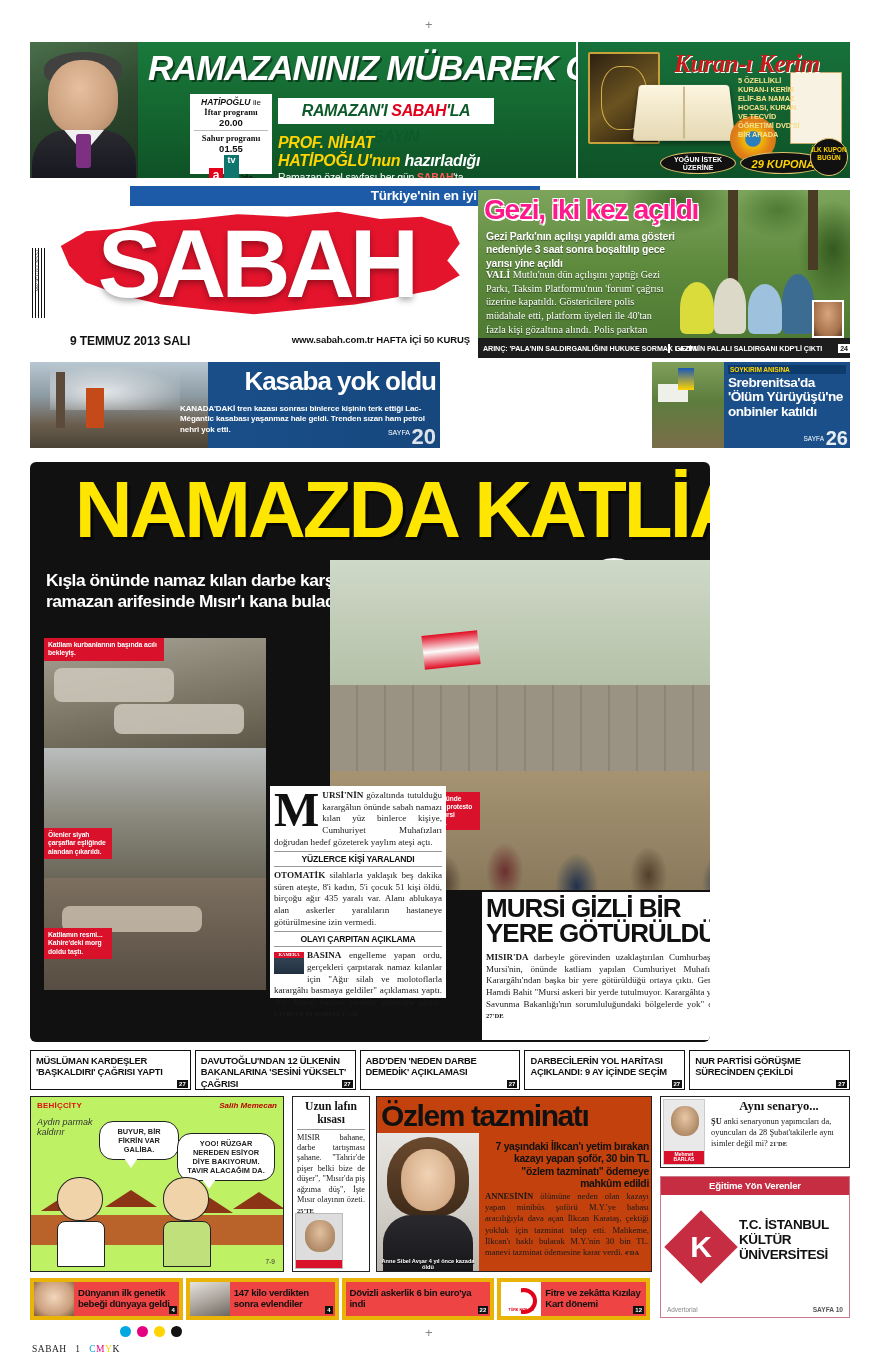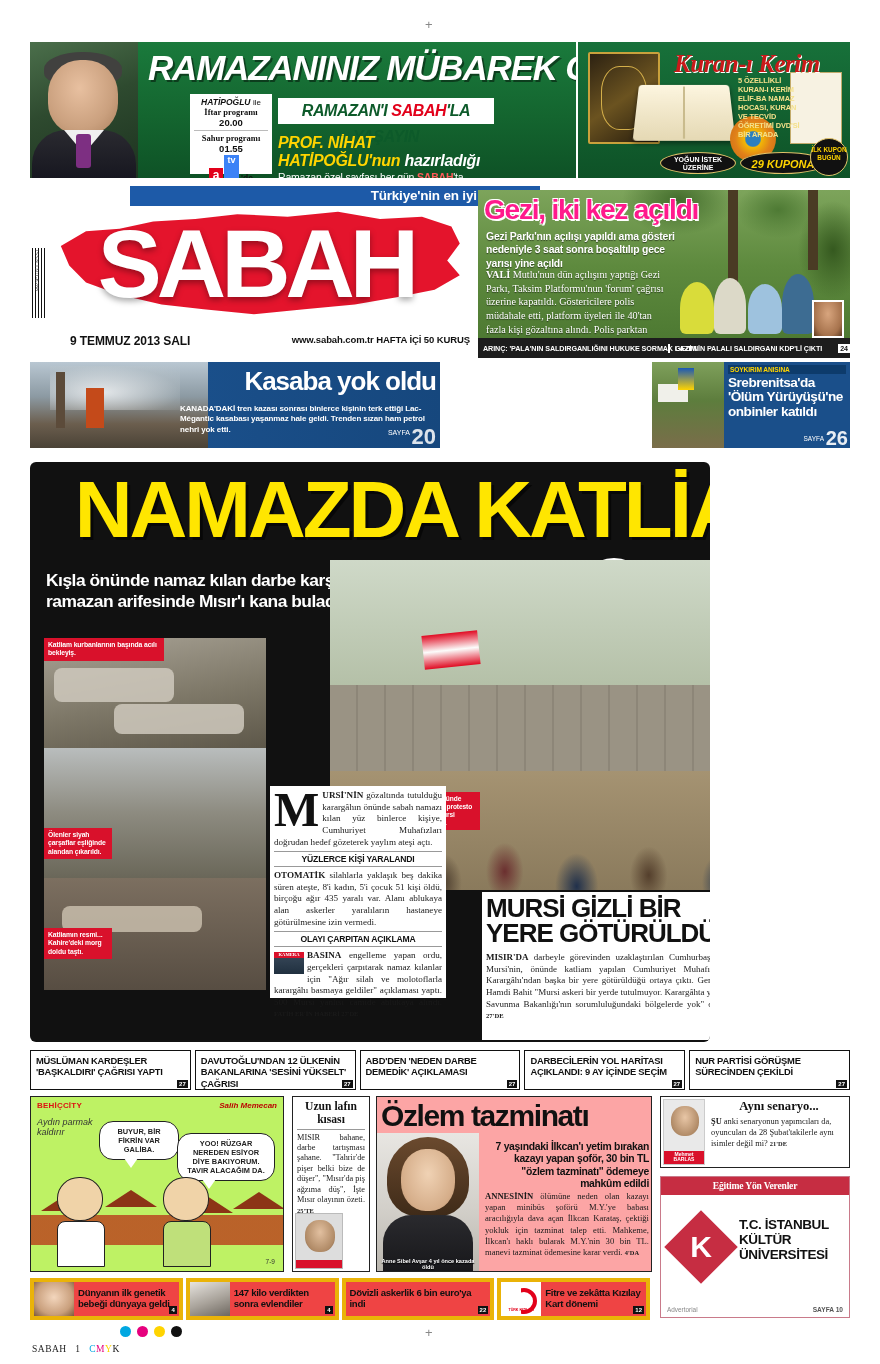--- a/index.html
+++ b/index.html
@@ -59,21 +59,21 @@
     position:absolute; left:160px; top:52px; width:82px; height:80px;
     background:#fff; color:#111; text-align:center; padding-top:3px;
   }
   .topad-leftbox .t1 { font-size:8.5px; font-weight:bold; font-style:italic; }
   .topad-leftbox .t2 { font-size:8.5px; font-weight:bold;font-family:Liberation Serif, serif; }
   .topad-leftbox .t3 { font-size:9.5px; font-weight:bold; }
   .topad-leftbox .sep { height:1px; background:#bbb; margin:2px 4px; }
   .atvbadge { margin-top:1px; display:flex; justify-content:center; align-items:flex-end; gap:1px; }
   .atv-a { background:#e2001a; color:#fff; font-weight:bold; font-size:12px;
            width:14px; height:15px; line-height:15px; }
-  .atv-tv { background:#3b82f6; color:#fff; font-weight:bold; font-size:9px;
+  .atv-tv { background:#0f766e; color:#fff; font-weight:bold; font-size:9px;
             width:15px; height:28px; line-height:11px; }
   .atv-de { font-size:8.5px; font-weight:bold; margin-left:1px; }
   .topad-row2 {
     position:absolute; left:248px; top:56px; width:216px; height:26px;
     background:#ffffff; color:#0d5a2a; font-weight:bold; font-size:16px;
     font-style:italic; letter-spacing:-.4px; text-align:center; line-height:26px;
   }
   .topad-row2 .red { color:#e2001a; }
   .topad-row3 {
     position:absolute; left:248px; top:92px; width:216px; color:#fff;
@@ -520,21 +520,21 @@
     position:absolute; left:9px; top:6px; width:30px; height:32px; border-radius:46%;
     background: radial-gradient(ellipse at 50% 38%, #e2c0a0 0%, #b08a66 70%, #6e5036 100%);
   }
   .uzun-photo .nm {
     position:absolute; left:0; bottom:0; width:100%; background:#d9112b; color:#fff;
     font-size:5px; font-weight:bold; text-align:center; line-height:1.2; padding:1px 0;
   }
 
   .ozlem {
     position:absolute; left:376px; top:1096px; width:276px; height:176px;
-    background:#fca5a5; border:1px solid #222; overflow:hidden;
+    background:#c2410c; border:1px solid #222; overflow:hidden;
   }
   .ozlem-title {
     position:absolute; left:4px; top:2px; width:268px;
     font-weight:bold; font-size:30px; color:#111; letter-spacing:-1.4px;
   }
   .ozlem-photo {
     position:absolute; left:0; top:36px; width:102px; height:140px;
     background: linear-gradient(180deg,#e8e6e2 0%,#d2cfc9 55%,#b9b5ad 100%); overflow:hidden;
   }
   .ozlem-hair {
@@ -591,21 +591,21 @@
     font-family:"Liberation Serif", serif; font-size:8.4px; line-height:1.28; color:#1a1a1a;
   }
   .ayni-b .pg{ font-weight:bold; font-size:6.4px; }
 
   .uni {
     position:absolute; left:660px; top:1176px; width:190px; height:142px;
     background:#fff; border:1px solid #c97a8a;
   }
   .uni-bar {
     height:18px; background:#c62d42; color:#fff; font-weight:bold; font-size:9.6px;
-    text-align:center; line-height:18px; letter-spacing:-.2px;font-family:Liberation Serif, serif;
+    text-align:center; line-height:18px; letter-spacing:-.2px;
   }
   .uni-logo {
     position:absolute; left:14px; top:44px; width:52px; height:52px;
     background:#c62d42; transform: rotate(45deg);
   }
   .uni-logo::after{
     content:"K"; position:absolute; left:0; top:0; width:52px; height:52px;
     transform: rotate(-45deg); color:#fff; font-weight:bold; font-size:30px;
     display:flex; align-items:center; justify-content:center;
   }

